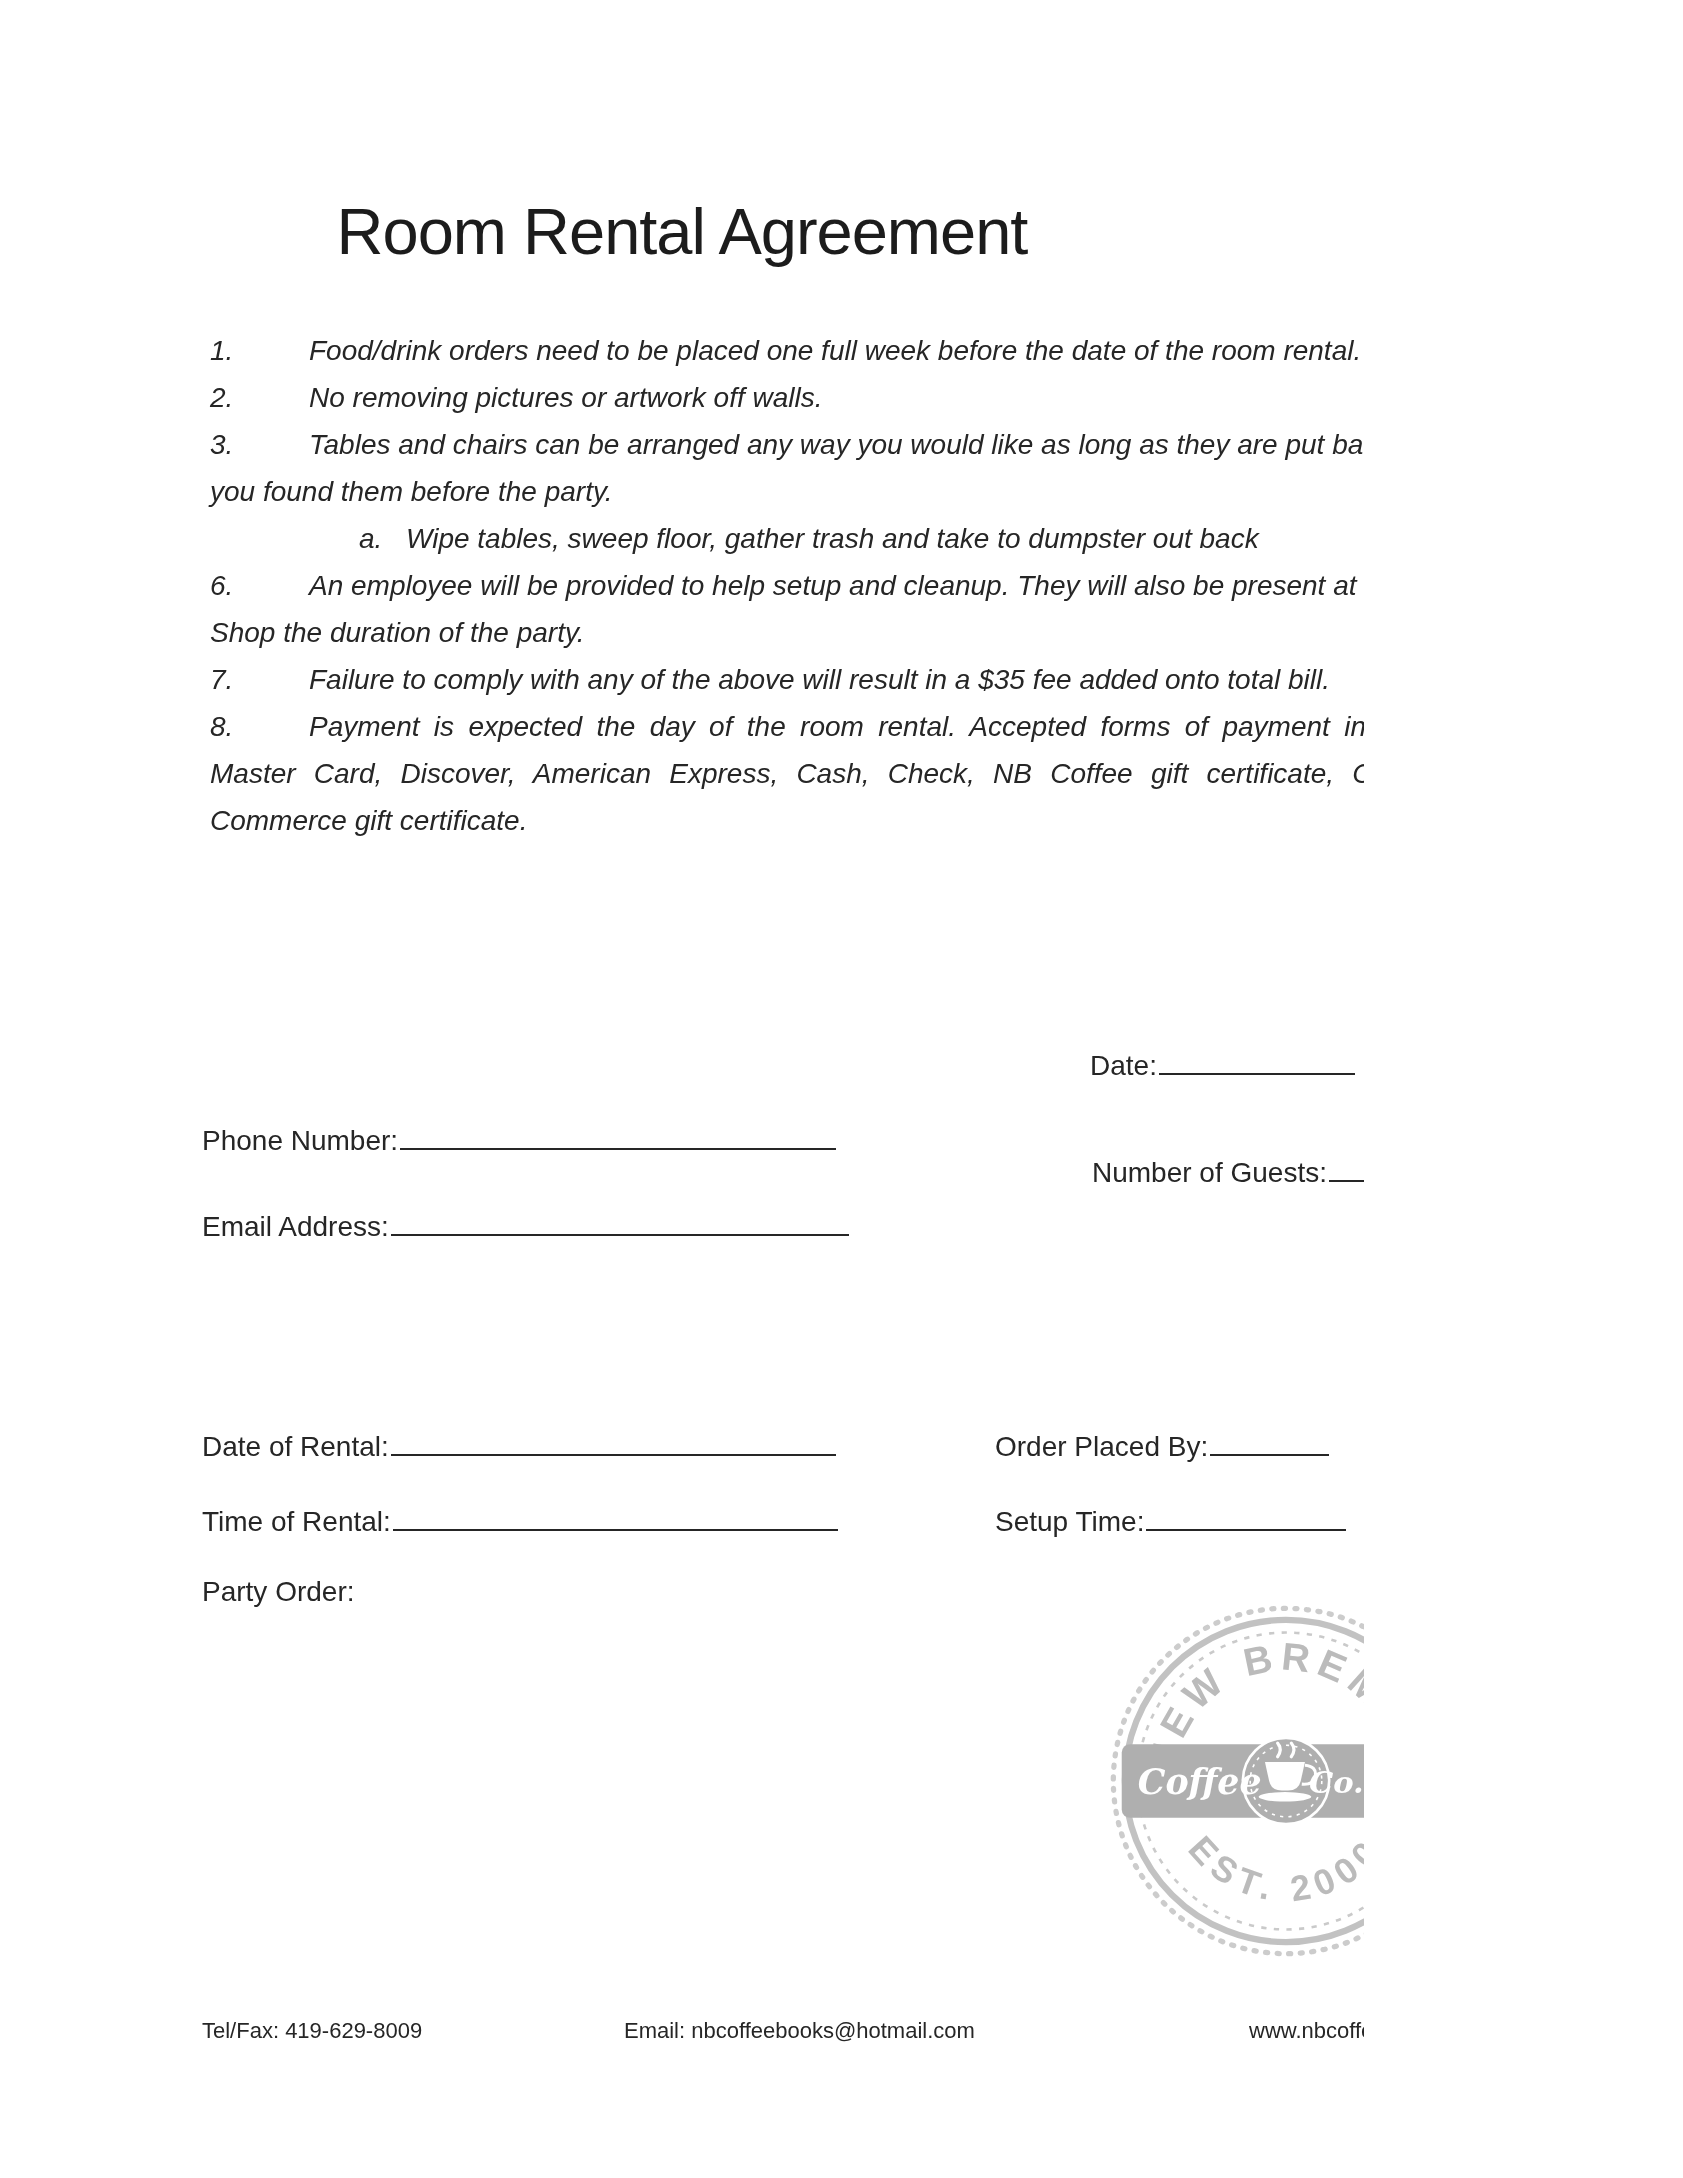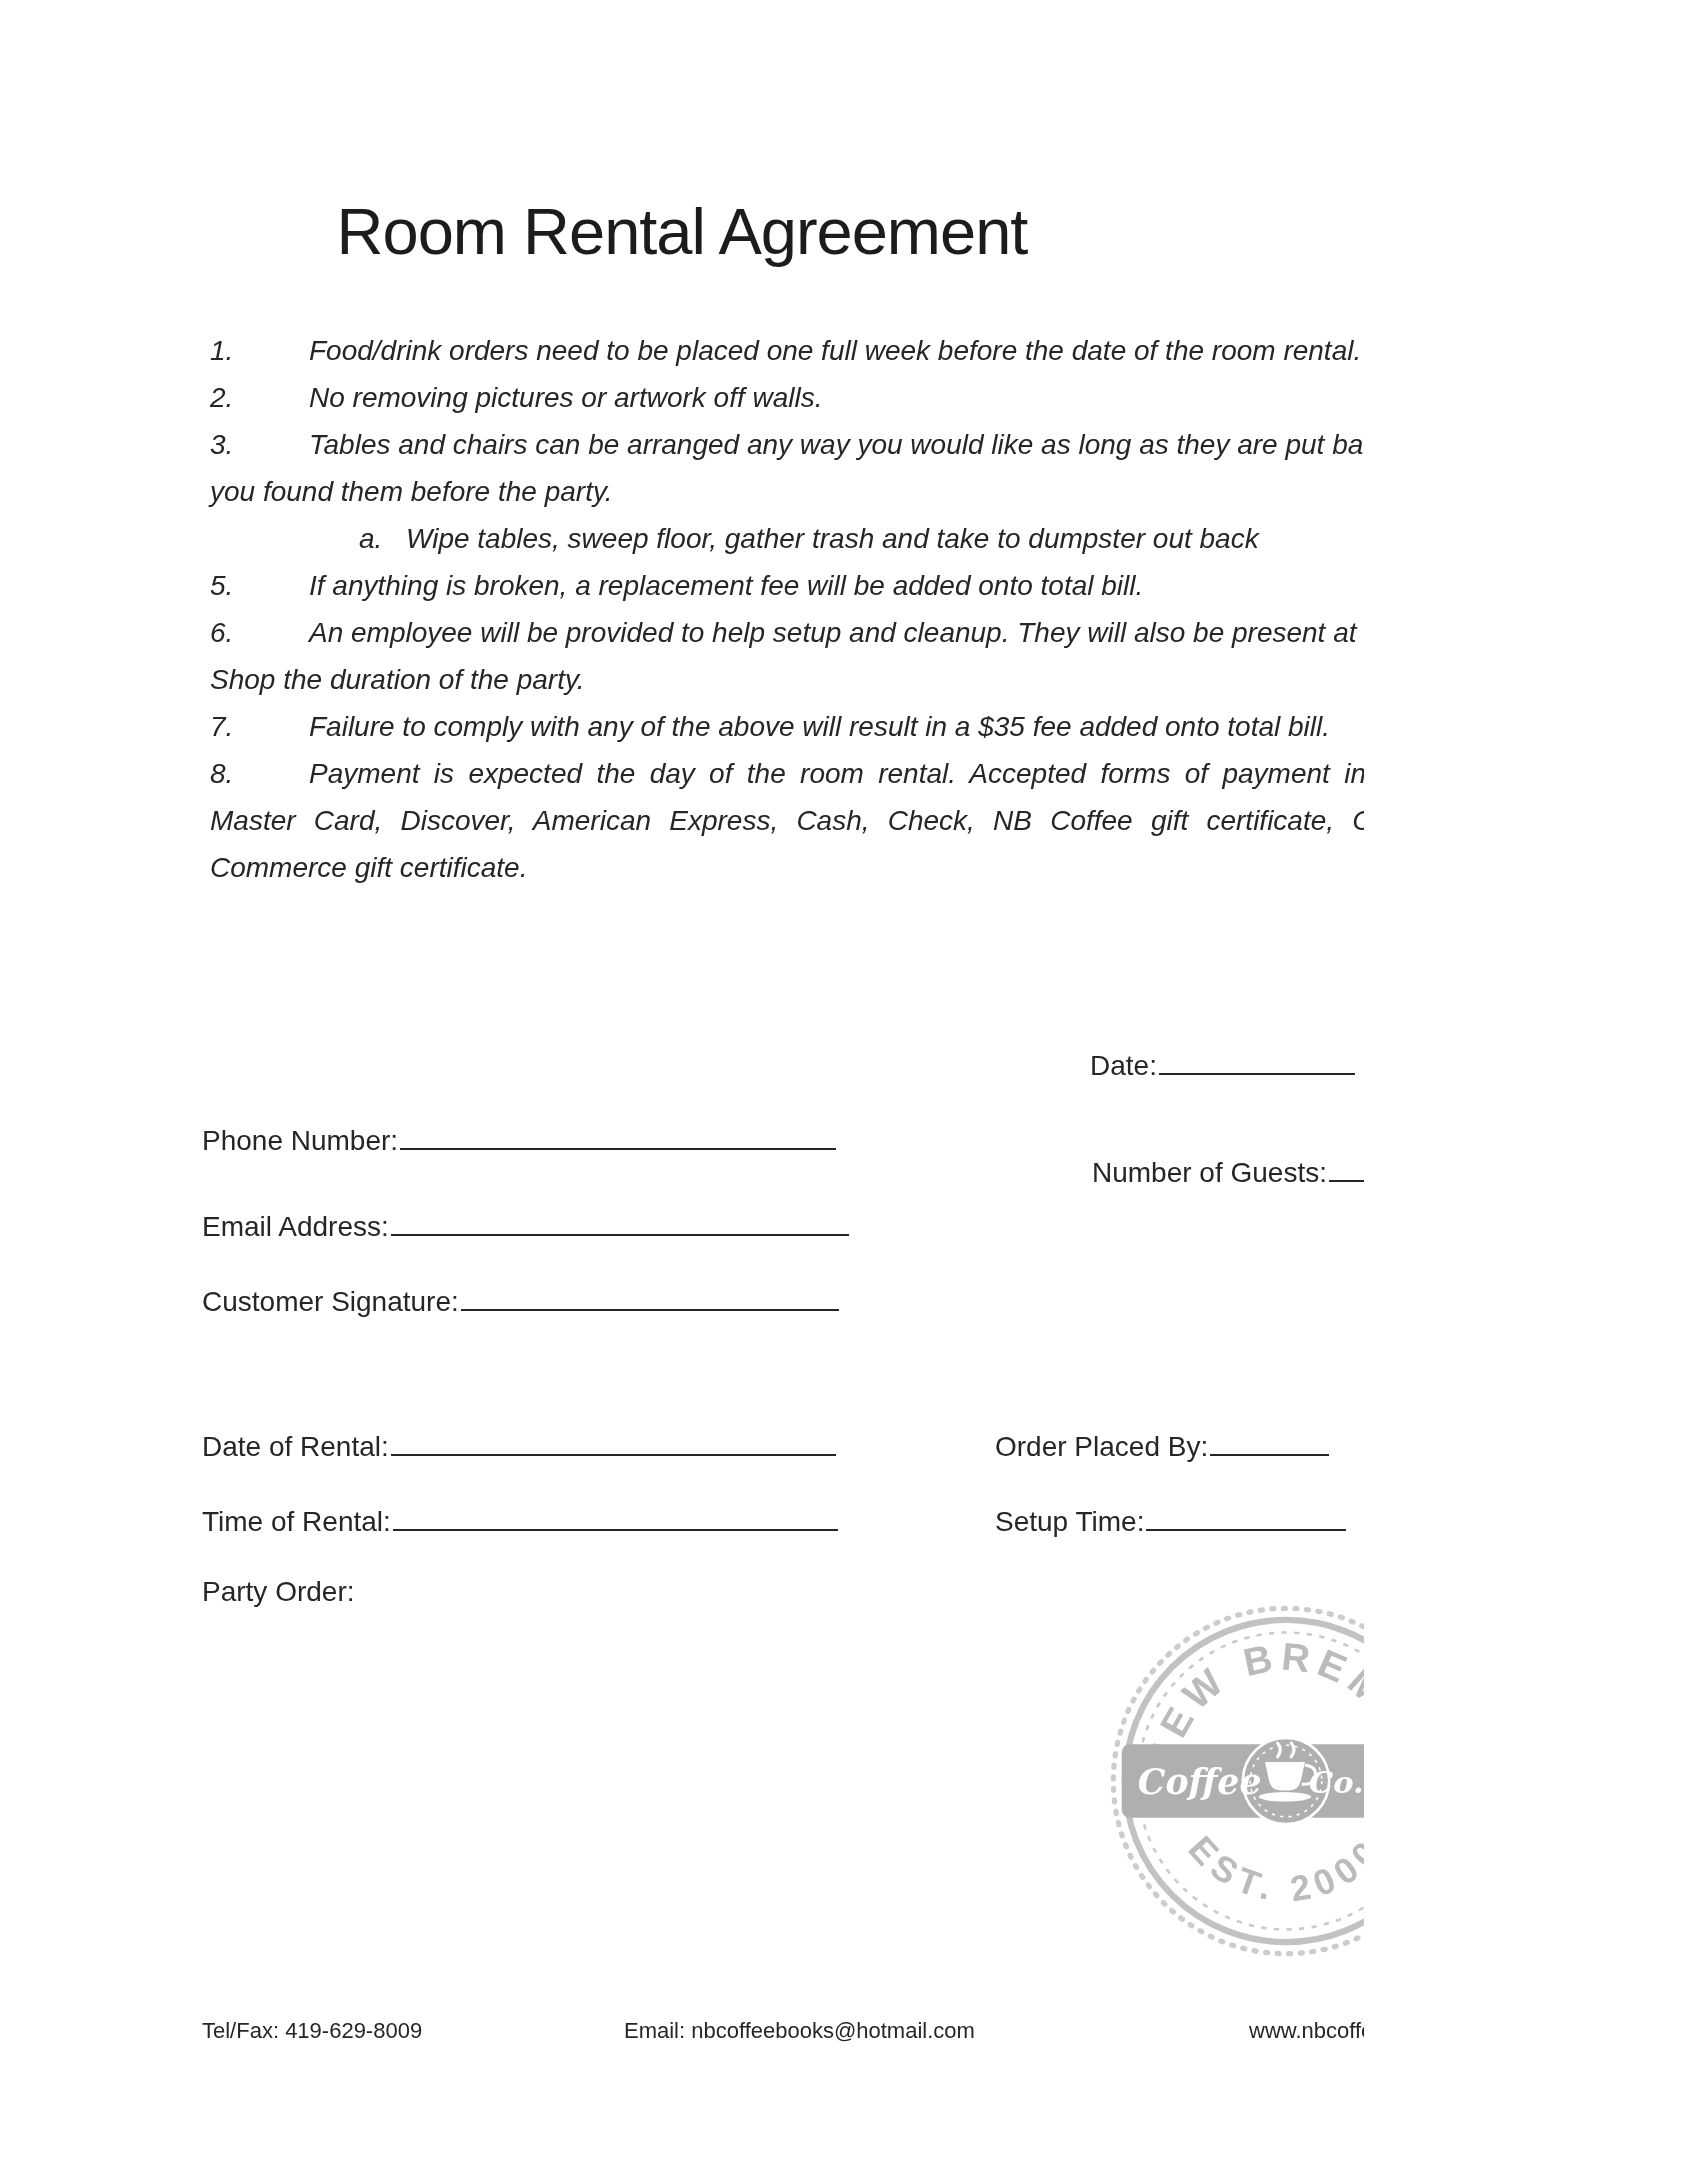--- a/index.html
+++ b/index.html
@@ -81,44 +81,40 @@
 
 <div class="page">
 
   <h1 class="title">Room Rental Agreement</h1>
 
   <div class="rules">
     <p class="rule"><span class="rule-num">1.</span><span class="rule-text">Food/drink orders need to be placed one full week before the date of the room rental.</span></p>
     <p class="rule"><span class="rule-num">2.</span><span class="rule-text">No removing pictures or artwork off walls.</span></p>
     <p class="rule"><span class="rule-num">3.</span><span class="rule-text">Tables and chairs can be arranged any way you would like as long as they are put back where you found them before the party.</span></p>
     <p class="rule sub"><span class="rule-num">a.</span><span class="rule-text">Wipe tables, sweep floor, gather trash and take to dumpster out back</span></p>
-    <p class="rule"><span class="rule-num">5.</span><span class="rule-text">If anything is broken, a replacement fee will be added onto total bill.</span></p>
     <p class="rule"><span class="rule-num">6.</span><span class="rule-text">An employee will be provided to help setup and cleanup. They will also be present at the Coffee Shop the duration of the party.</span></p>
     <p class="rule"><span class="rule-num">7.</span><span class="rule-text">Failure to comply with any of the above will result in a $35 fee added onto total bill.</span></p>
     <p class="rule justify"><span class="rule-num">8.</span><span class="rule-text">Payment is expected the day of the room rental. Accepted forms of payment include Visa, Master Card, Discover, American Express, Cash, Check, NB Coffee gift certificate, Chamber of Commerce gift certificate.</span></p>
   </div>
 
   <div class="frow" style="top:1045px; left:1090px;">
     <span>Date:</span><span class="blank w-date"></span>
   </div>
 
   <div class="frow" style="top:1120px; left:202px;">
     <span>Phone Number:</span><span class="blank w-phone"></span>
   </div>
   <div class="frow" style="top:1152px; left:1092px;">
     <span>Number of Guests:</span><span class="blank w-guests"></span>
   </div>
 
   <div class="frow" style="top:1206px; left:202px;">
     <span>Email Address:</span><span class="blank w-email"></span>
   </div>
 
-  <div class="frow" style="top:1281px; left:202px;">
-    <span>Customer Signature:</span><span class="blank w-sig"></span>
-  </div>
 
   <div class="frow" style="top:1426px; left:202px;">
     <span>Date of Rental:</span><span class="blank w-rdate"></span>
   </div>
   <div class="frow" style="top:1426px; left:995px;">
     <span>Order Placed By:</span><span class="blank w-order"></span>
   </div>
 
   <div class="frow" style="top:1501px; left:202px;">
     <span>Time of Rental:</span><span class="blank w-rtime"></span>

